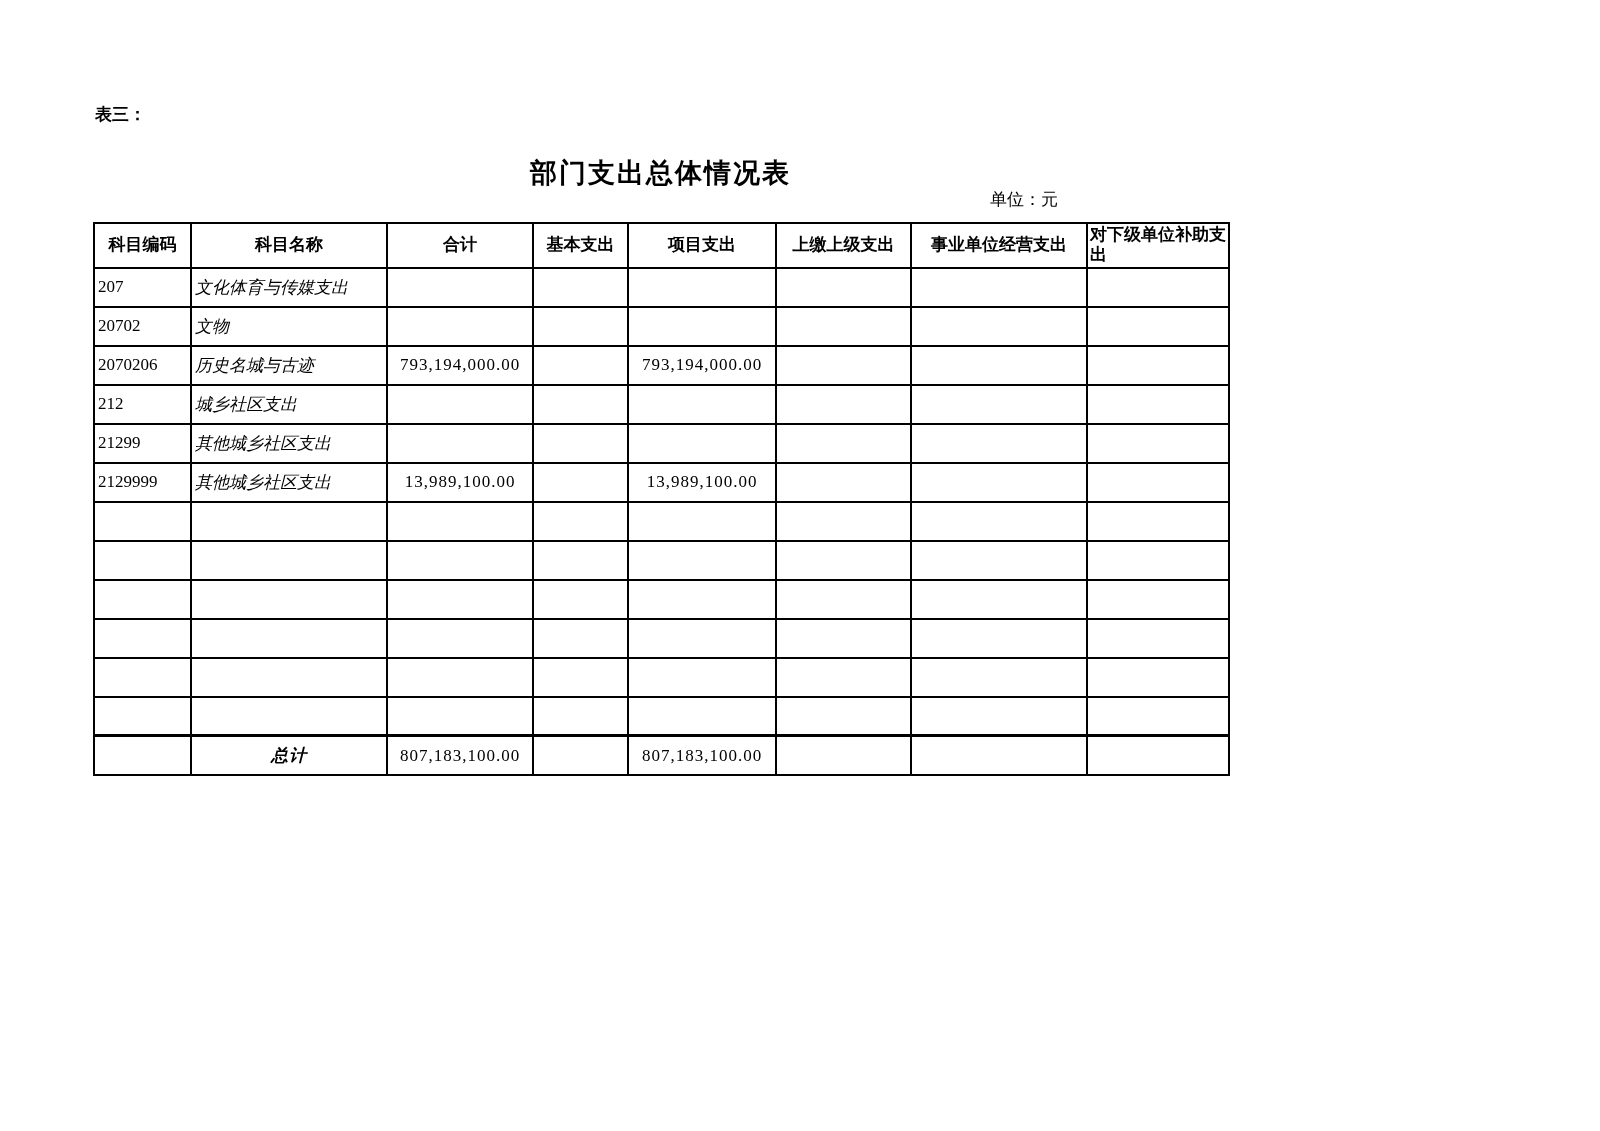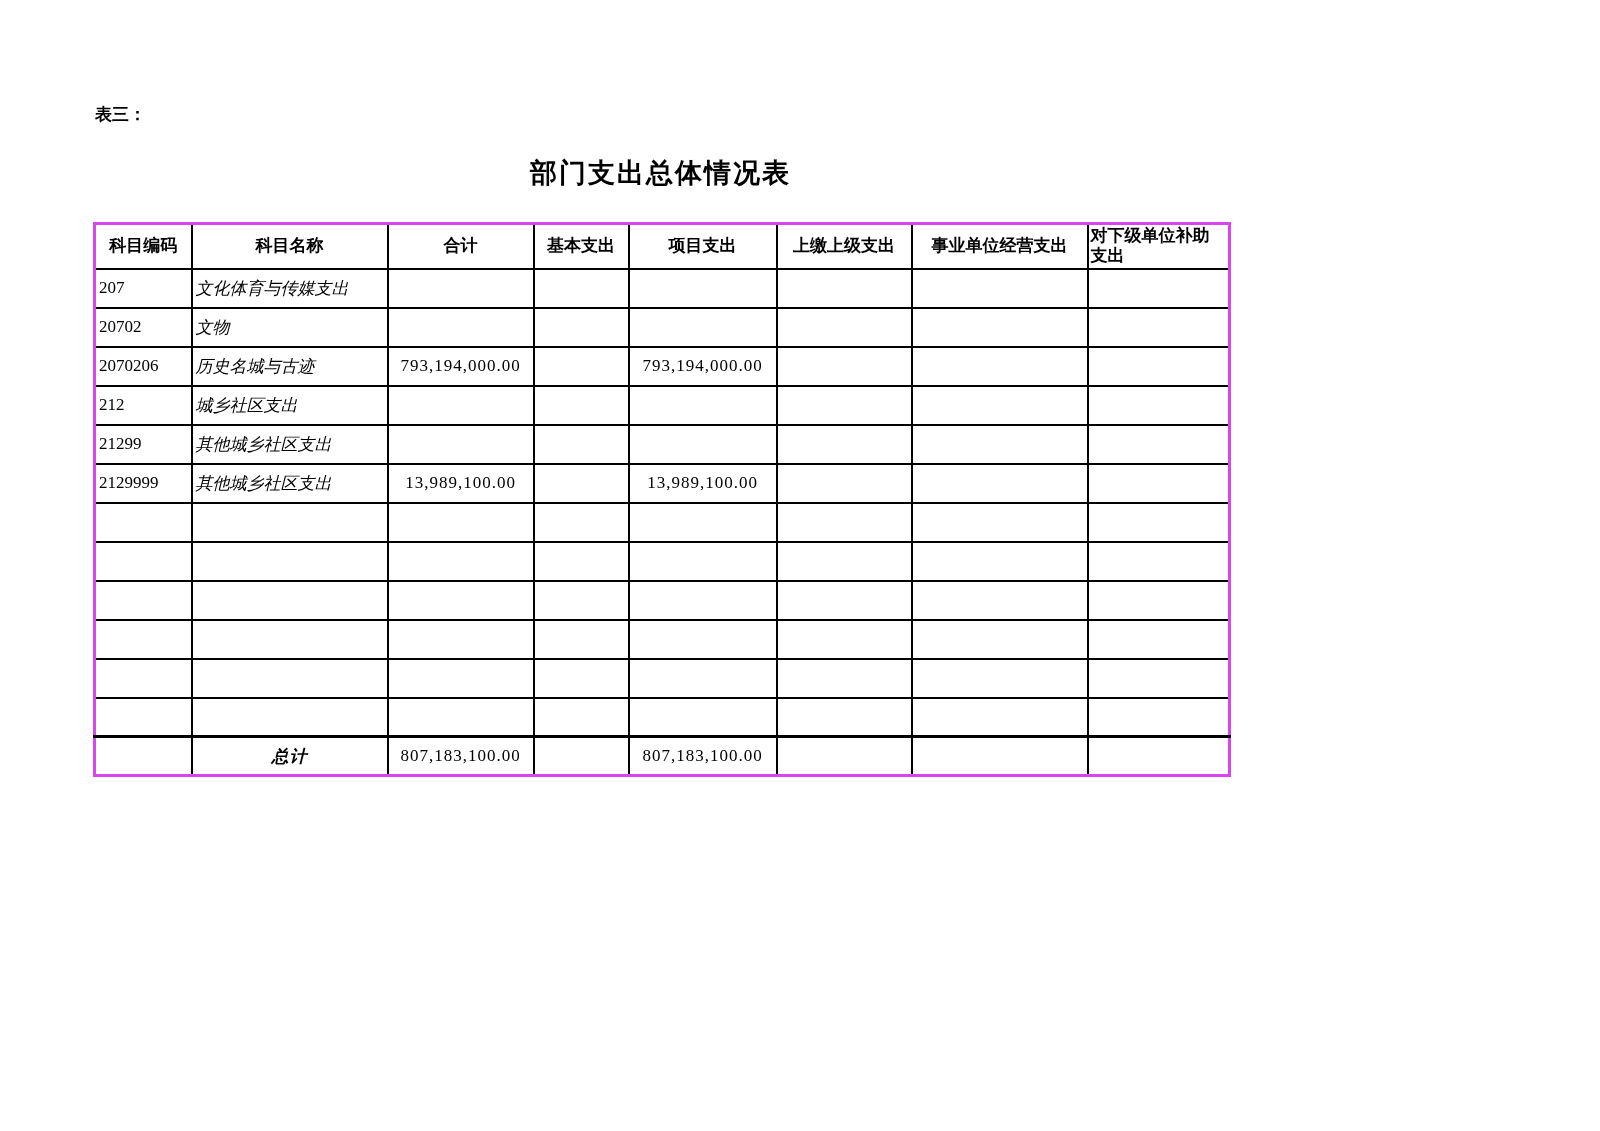--- a/index.html
+++ b/index.html
@@ -50,21 +50,21 @@
     font-size: 17px;
     white-space: nowrap;
   }
   table.budget {
     position: absolute;
     left: 93px;
     top: 222px;
     width: 1135px;
     border-collapse: collapse;
     table-layout: fixed;
-    border: 3px solid #d946ef;
+    border: 1px solid #d946ef;
   }
   table.budget th,
   table.budget td {
     border: 2px solid #000;
     overflow: hidden;
   }
   table.budget th {
     height: 44px;
     font-family: "Liberation Sans", "DejaVu Sans", sans-serif;
     font-weight: bold;
@@ -99,20 +99,21 @@
 </style>
 </head>
 <body>
 
 <div class="page">
 
   <div class="sheet-label">表三：</div>
 
   <div class="doc-title">部门支出总体情况表</div>
 
+  <div class="unit-note">单位：元</div>
 
   <table class="budget">
     <colgroup>
       <col style="width:97px">
       <col style="width:196px">
       <col style="width:146px">
       <col style="width:95px">
       <col style="width:148px">
       <col style="width:135px">
       <col style="width:176px">

